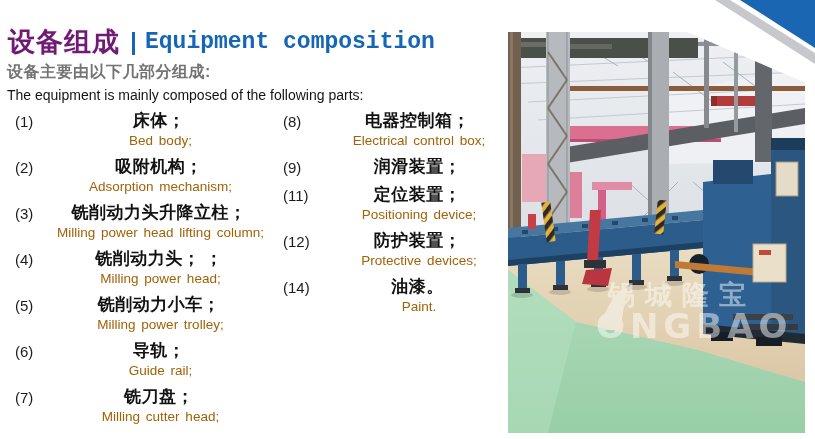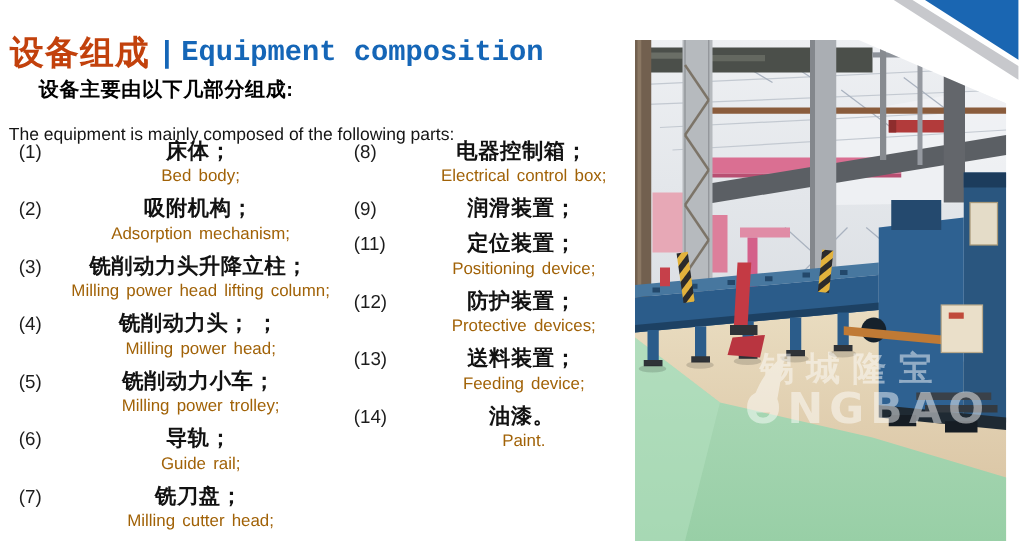--- a/index.html
+++ b/index.html
@@ -3,27 +3,27 @@
 <meta charset="utf-8">
 <style>
   html,body{margin:0;padding:0;}
   body{
     width:815px;height:439px;position:relative;overflow:hidden;
     background:#ffffff;
     font-family:"Liberation Sans","DejaVu Sans",sans-serif;
   }
   
   .header{position:absolute;left:8px;top:24px;display:flex;align-items:center;}
-  .title-zh{font-size:27px;font-weight:bold;color:#c2410c;letter-spacing:1px;}
+  .title-zh{font-size:27px;font-weight:bold;color:#701a75;letter-spacing:1px;}
   .title-divider{width:3px;height:23px;background:#1566b7;margin:2px 10px 0 12px;}
   .title-en{font-size:23px;font-weight:600;color:#1566b7;font-family:Liberation Mono, monospace;}
   
   .intro{position:absolute;left:7px;top:62px;}
-  .intro-zh{font-size:16px;font-weight:600;color:#000000;letter-spacing:0.5px;margin-left:24px;}
-  .intro-en{font-size:14px;color:#141414;margin-top:16px;}
+  .intro-zh{font-size:16px;font-weight:600;color:#737373;letter-spacing:0.5px;}
+  .intro-en{font-size:14px;color:#141414;margin-top:4px;}
   
   .parts{position:absolute;top:111px;left:0;width:508px;}
   .col{position:absolute;top:0;}
   .col1{left:15px;width:258px;}
   .col2{left:283px;width:222px;}
   .item{display:flex;margin-bottom:8px;}
   .num{font-size:15px;color:#1c1c1c;flex:0 0 30px;padding-top:2px;}
   .col2 .num{flex:0 0 47px;}
   .txt{flex:1;text-align:center;}
   .zh{font-size:17px;font-weight:bold;color:#121212;line-height:20px;letter-spacing:0.5px;}
@@ -123,27 +123,20 @@
       <div class="txt">
           <div class="zh">定位装置；</div>
       <div class="en">Positioning device;</div>
         </div>
     </div>
     <div class="item">
       <span class="num">(12)</span>
       <div class="txt">
           <div class="zh">防护装置；</div>
       <div class="en">Protective devices;</div>
-        </div>
-    </div>
-    <div class="item">
-      <span class="num">(13)</span>
-      <div class="txt">
-          <div class="zh">送料装置；</div>
-      <div class="en">Feeding device;</div>
         </div>
     </div>
     <div class="item">
       <span class="num">(14)</span>
       <div class="txt">
           <div class="zh">油漆。</div>
       <div class="en">Paint.</div>
         </div>
     </div>
   </div>

